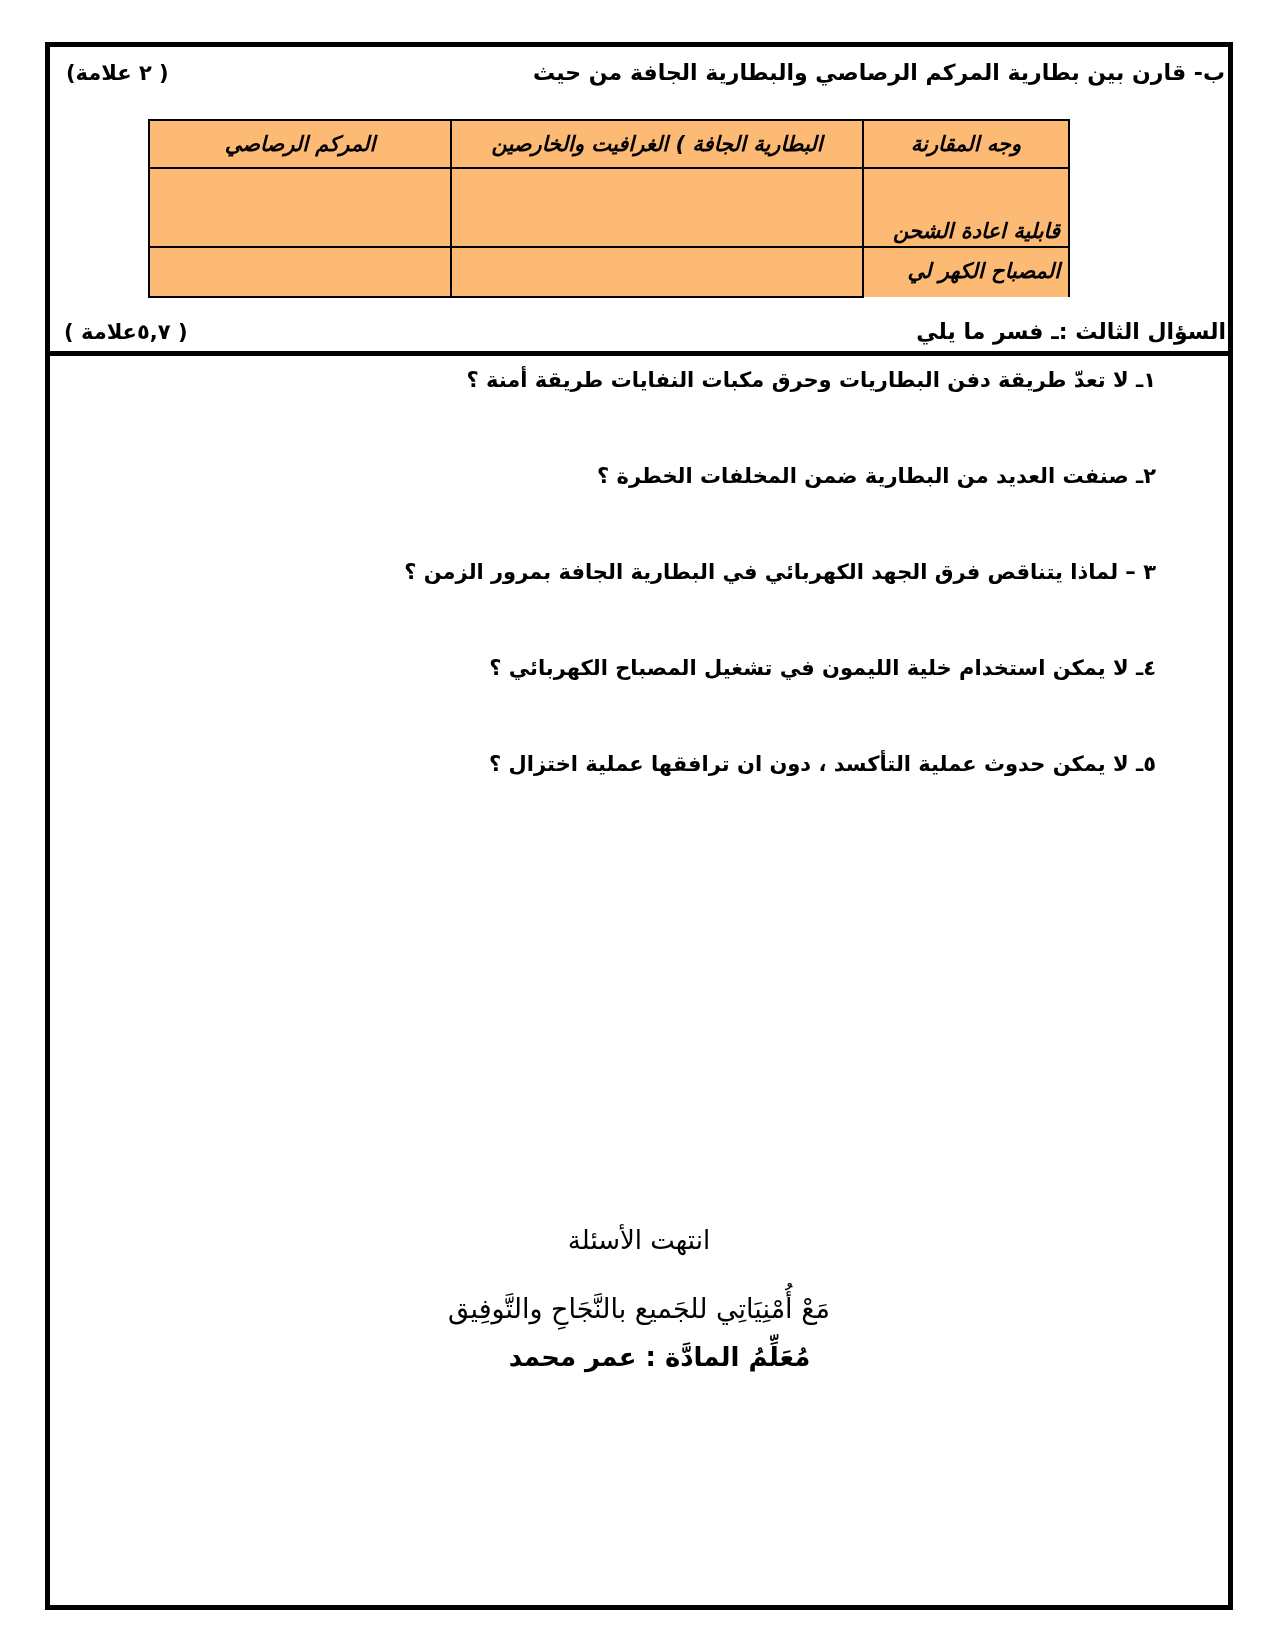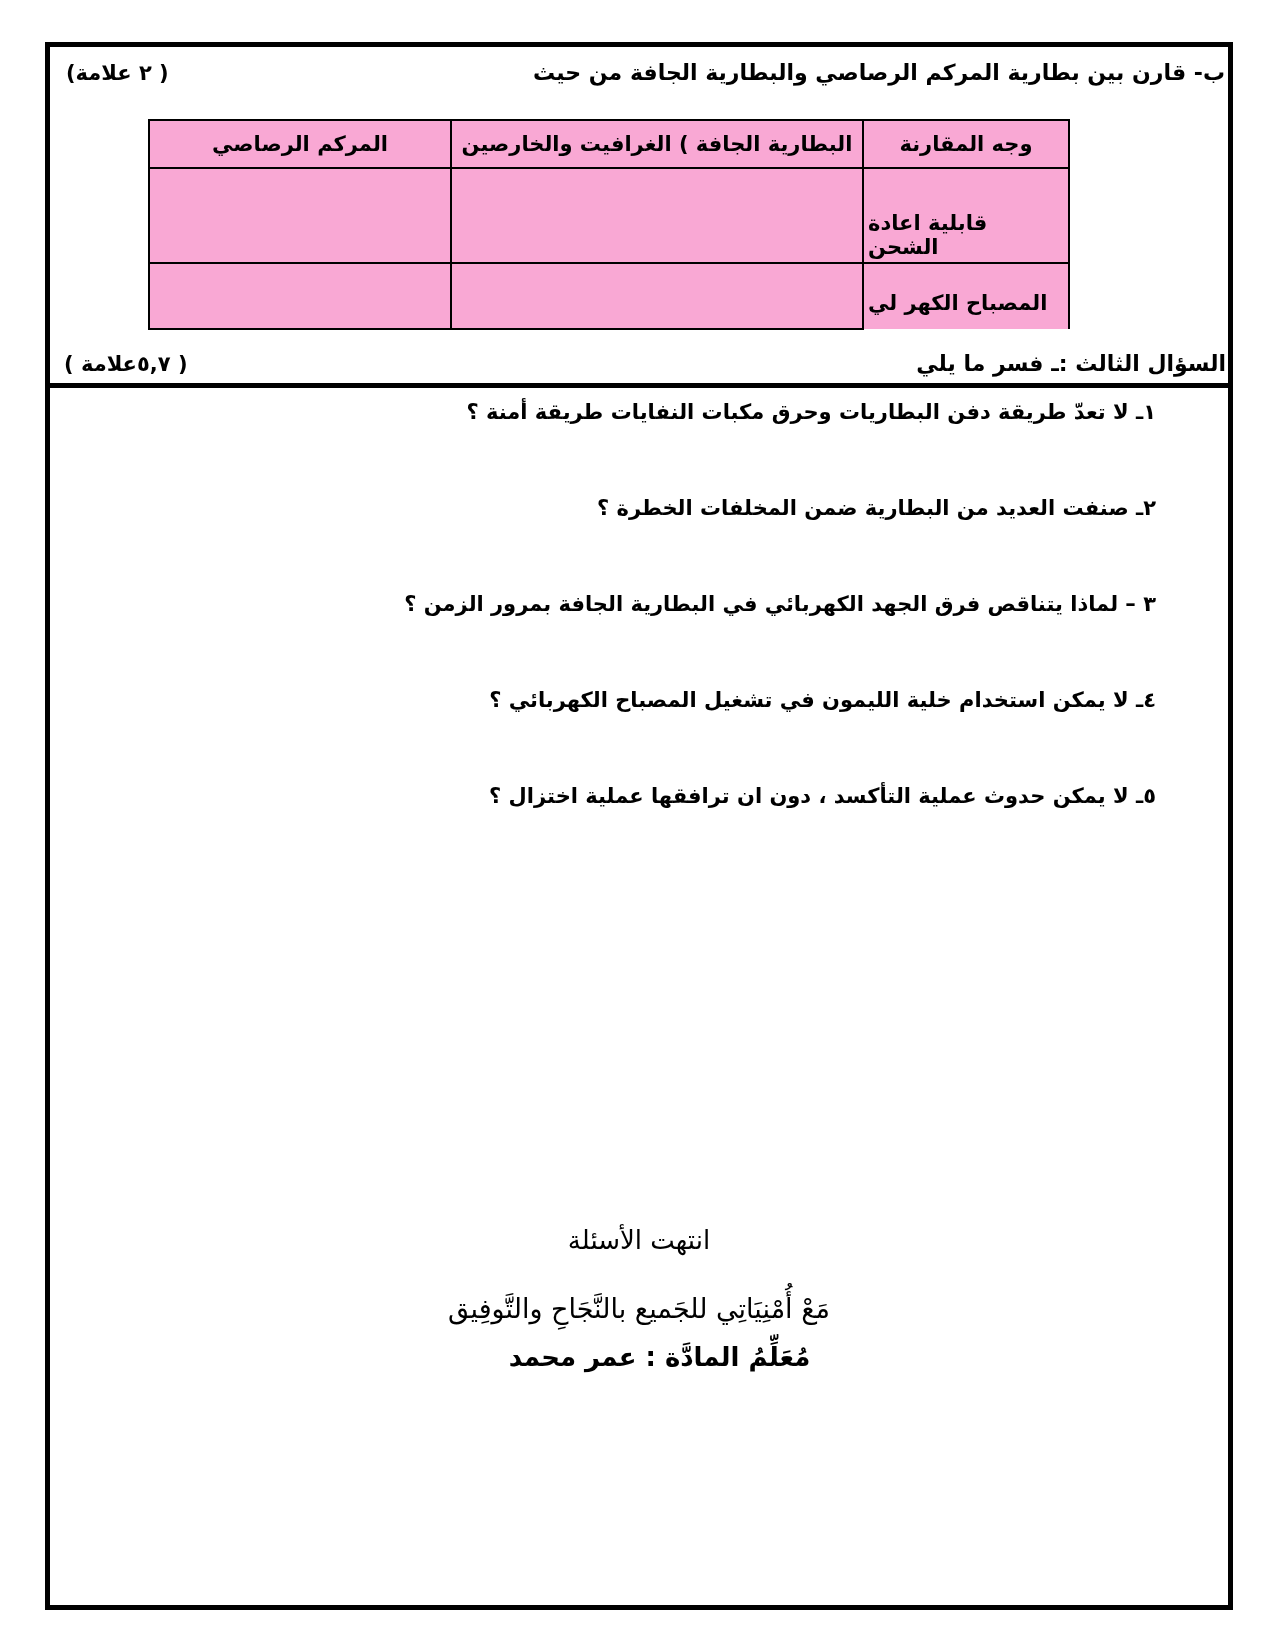--- a/index.html
+++ b/index.html
@@ -47,39 +47,40 @@
     white-space: nowrap;
   }
   table.cmp-table {
     border-collapse: collapse;
     margin: 32px 158px 0 0;
     direction: rtl;
   }
   .cmp-table th, .cmp-table td {
     border: 2px solid #000;
     padding: 0;
-    background: #f9a8d4;
+    background: #fdba74;
+    font-style: italic;
   }
   .cmp-table th {
     font-weight: bold;
     font-size: 21px;
     height: 46px;
     text-align: center;
     vertical-align: middle;
   }
   .col-aspect { width: 204px; }
   .col-dry    { width: 410px; }
   .col-lead   { width: 300px; }
   .cmp-table td.r1 { height: 74px; }
   .cmp-table td.r2 { height: 46px; }
   .cmp-table td.row-label {
     font-weight: bold;
     font-size: 21px;
-    text-align: left;
-    padding: 16px 8px 3px 4px;
+    text-align: right;
+    padding: 0 8px 3px 4px;
   }
   .cmp-table td.vbottom { vertical-align: bottom; }
   .cmp-table td.no-bb { border-bottom: none; }
   .q3-head {
     display: flex;
     justify-content: space-between;
     align-items: flex-end;
     margin-top: 20px;
     border-bottom: 5px solid #000;
     padding: 0 2px 5px 14px;

